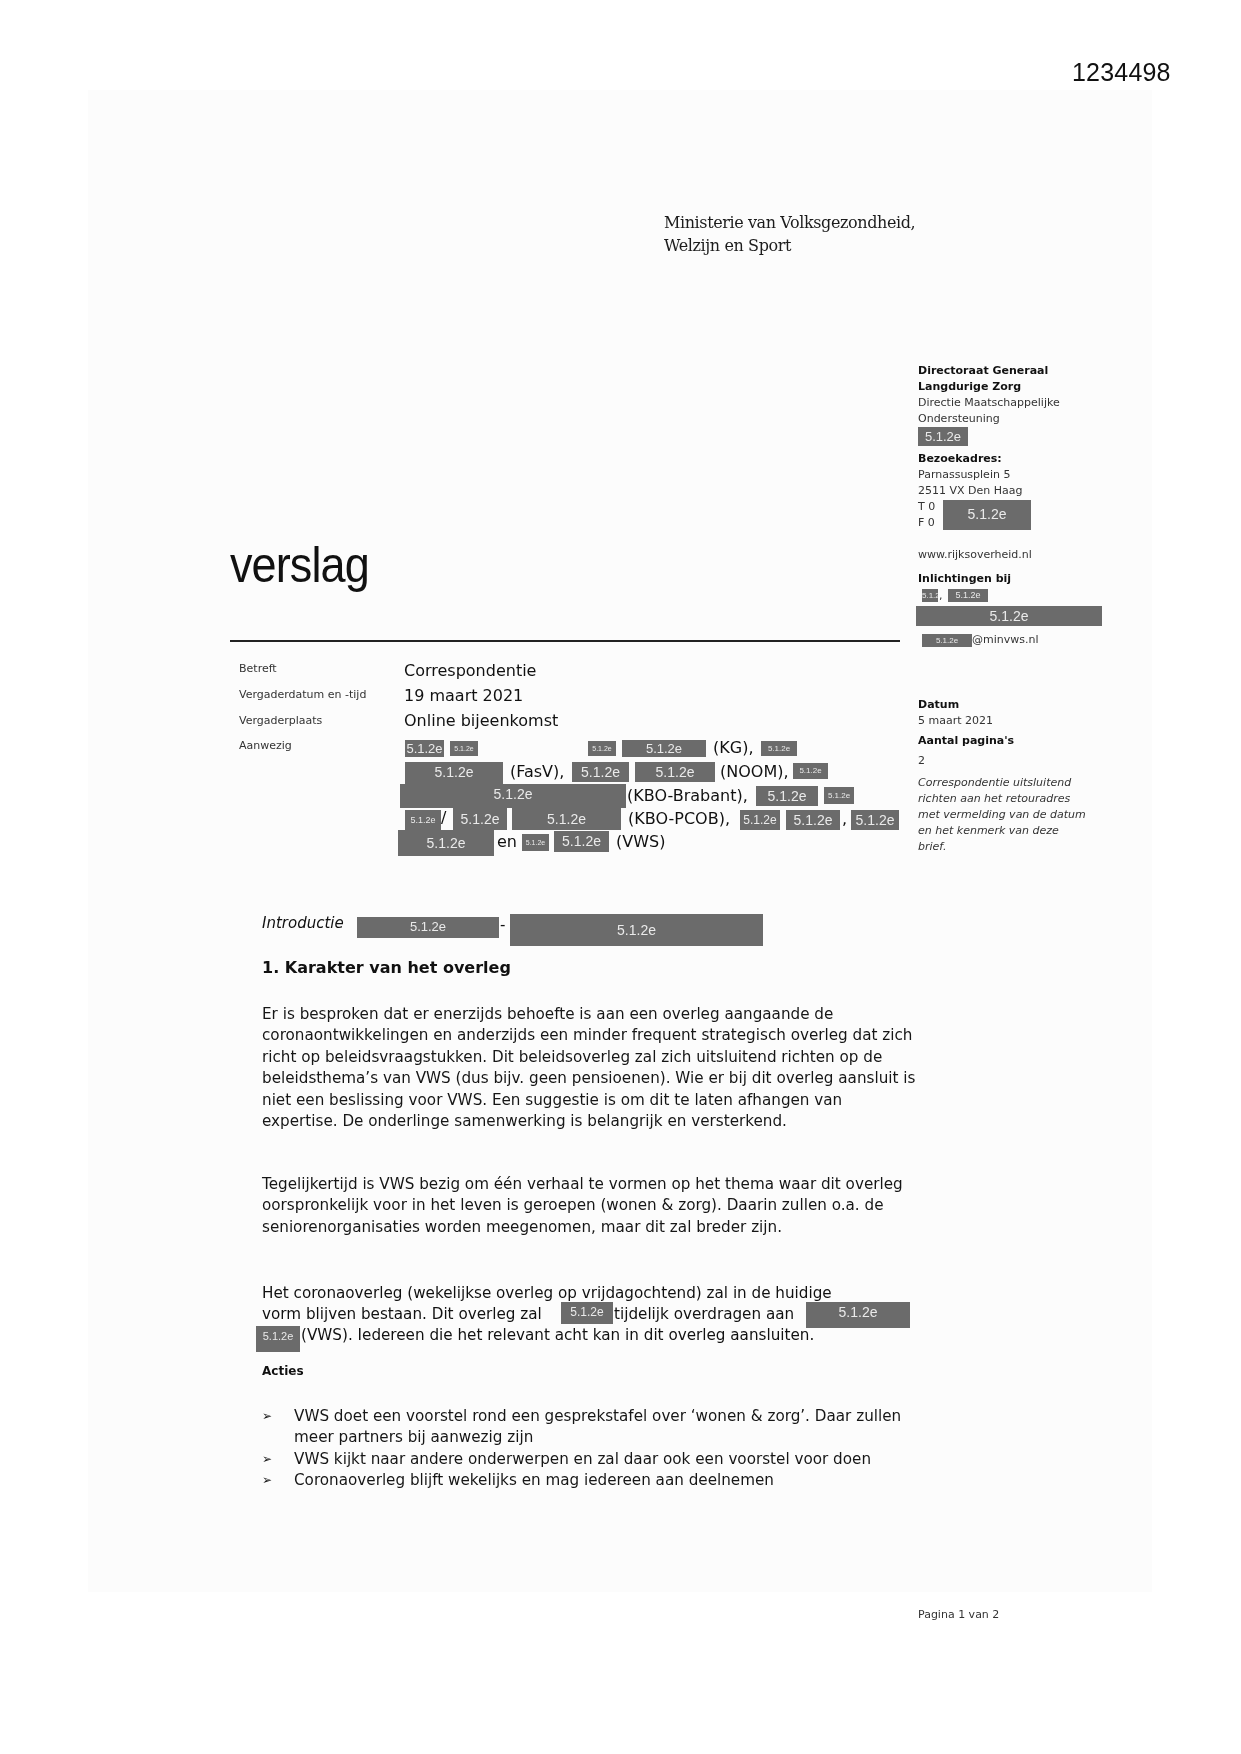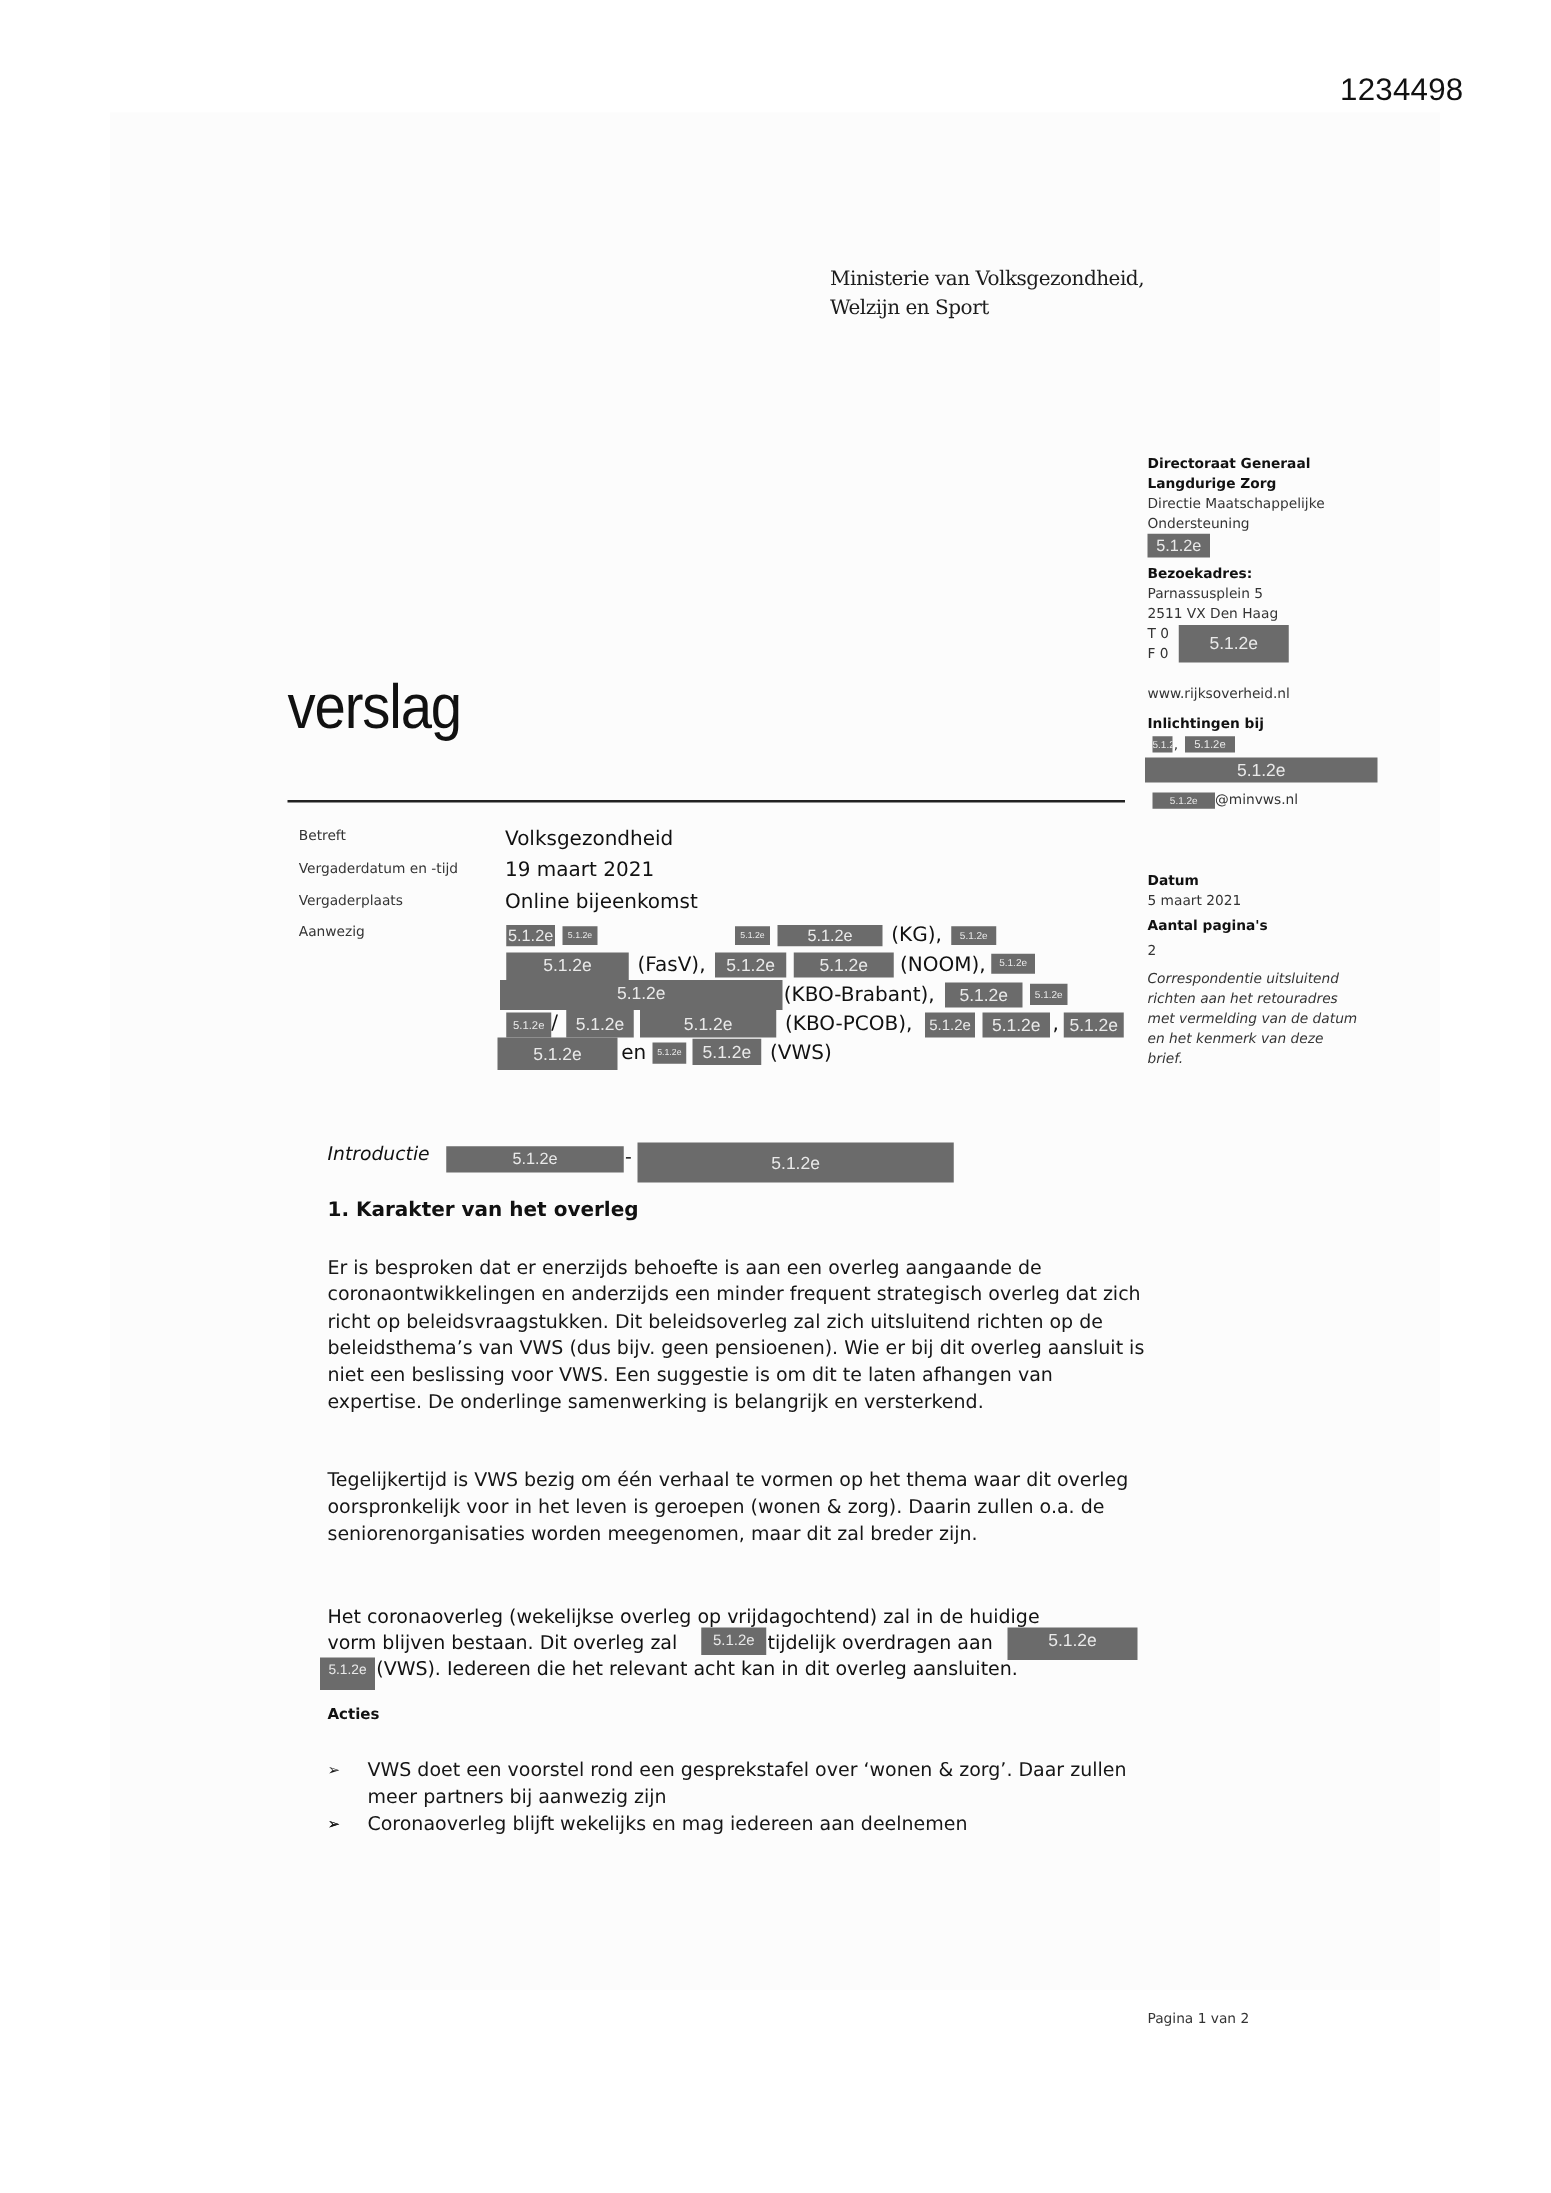--- a/index.html
+++ b/index.html
@@ -106,21 +106,21 @@
   <div class="side side-italic" style="top:791px;">richten aan het retouradres</div>
   <div class="side side-italic" style="top:807px;">met vermelding van de datum</div>
   <div class="side side-italic" style="top:823px;">en het kenmerk van deze</div>
   <div class="side side-italic" style="top:839px;">brief.</div>
 </div>
 
 <div class="doc-type">verslag</div>
 <div class="rule"></div>
 
 <div class="meta-label" style="top:662px;">Betreft</div>
-<div class="meta-value" style="top:661px;">Volksgezondheid</div>
+<div class="meta-value" style="top:661px;">Correspondentie</div>
 <div class="meta-label" style="top:688px;">Vergaderdatum en -tijd</div>
 <div class="meta-value" style="top:686px;">19 maart 2021</div>
 <div class="meta-label" style="top:714px;">Vergaderplaats</div>
 <div class="meta-value" style="top:711px;">Online bijeenkomst</div>
 <div class="meta-label" style="top:739px;">Aanwezig</div>
 
 <div>
 
   <div class="r" style="left:405px;top:740px;width:39px;height:17px;font-size:13px;line-height:17px;">5.1.2e</div>
   <div class="r" style="left:450px;top:741px;width:28px;height:15px;font-size:7px;line-height:15px;">5.1.2e</div>
@@ -180,20 +180,21 @@
 </div>
 
 <div class="h-acties">Acties</div>
 <ul class="actions">
   <li>
     <span class="bullet">➢</span>
     <span>VWS doet een voorstel rond een gesprekstafel over ‘wonen &amp; zorg’. Daar zullen meer partners bij aanwezig zijn</span>
   </li>
   <li>
     <span class="bullet">➢</span>
+    <span>VWS kijkt naar andere onderwerpen en zal daar ook een voorstel voor doen</span>
   </li>
   <li>
     <span class="bullet">➢</span>
     <span>Coronaoverleg blijft wekelijks en mag iedereen aan deelnemen</span>
   </li>
 </ul>
 
 <div class="page-num">Pagina 1 van 2</div>
 
 </body></html>

